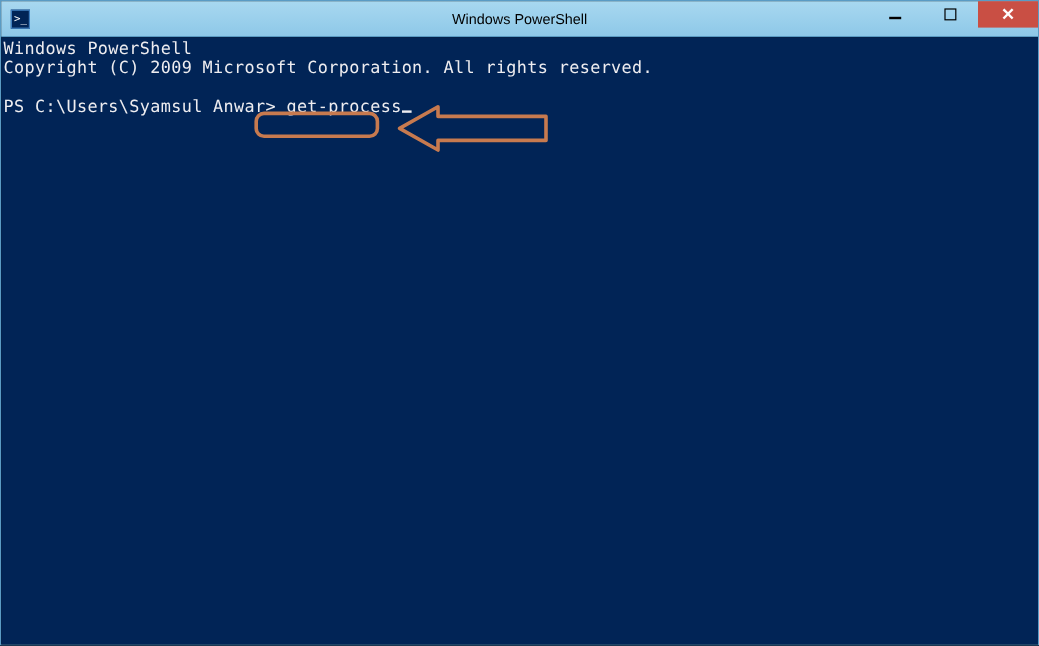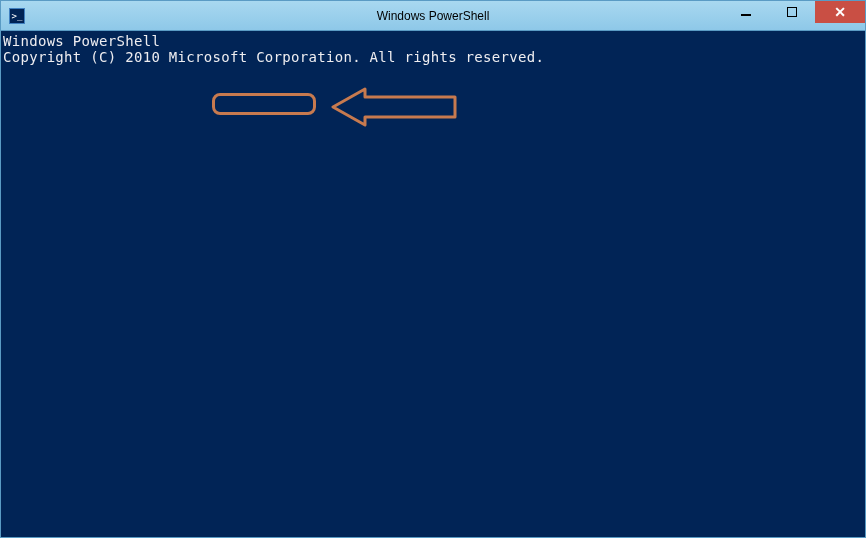--- a/index.html
+++ b/index.html
@@ -138,22 +138,23 @@
       <div class="control-btn control-max">
         <div class="max-glyph"></div>
       </div>
       <div class="control-btn control-close">
         <span class="close-glyph">✕</span>
       </div>
     </div>
   </div>
   <div class="terminal">
     <div class="terminal-line">Windows PowerShell</div>
-    <div class="terminal-line">Copyright (C) 2010 Microsoft Corporation. All rights reserved.</div>
+    <div class="terminal-line">Copyright (C) 2009 Microsoft Corporation. All rights reserved.</div>
     <div class="terminal-line"> </div>
+    <div class="terminal-line"><span>PS C:\Users\Syamsul Anwar&gt;</span> <span>get-process</span><span class="cursor"></span></div>
 
     <div class="annotation-box" style="left:211px; top:62px; width:104px; height:22px;"></div>
 
     <svg class="annotation-arrow" style="left:324px; top:56px;" width="140" height="40" viewBox="0 0 140 40">
       <path d="M 130 10 L 40 10 L 40 2 L 8 20 L 40 38 L 40 30 L 130 30 Z" fill="none" stroke="#c77a4f" stroke-width="3" stroke-linejoin="round"></path>
     </svg>
   </div>
 </div>
 
 </body></html>

